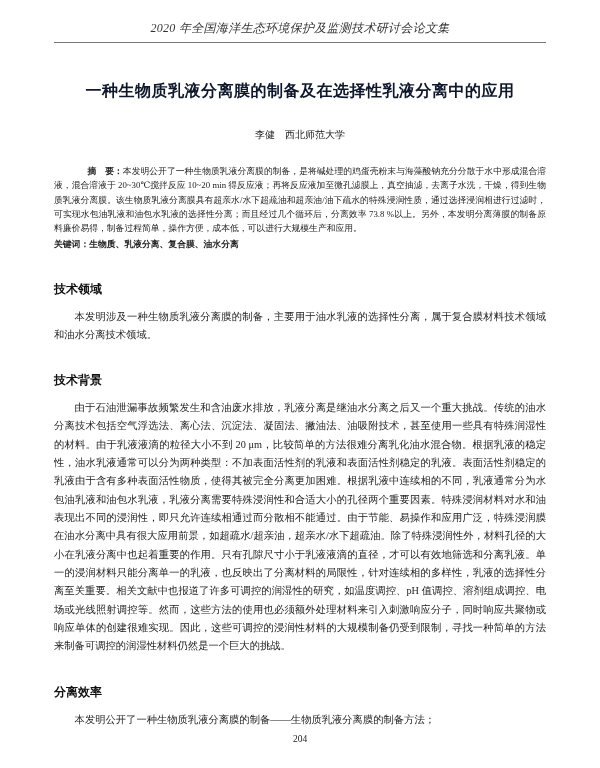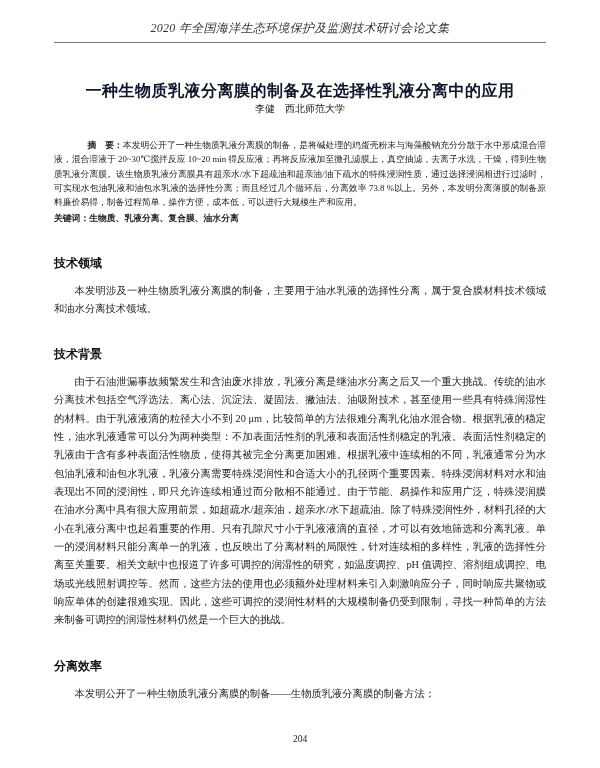--- a/index.html
+++ b/index.html
@@ -30,20 +30,21 @@
     margin-top: 38px;
     text-align: center;
     font-size: 16px;
     font-weight: bold;
     font-family: "Liberation Sans", "DejaVu Sans", sans-serif;
     letter-spacing: 0.5px;
     color: #0f172a;
   }
 
   .author-line {
+    margin-top: 26px;
     text-align: center;
     font-size: 10px;
     color: #222;
   }
 
   .abstract-para {
     margin-top: 22px;
     font-size: 8.8px;
     line-height: 1.62;
     text-align: justify;

